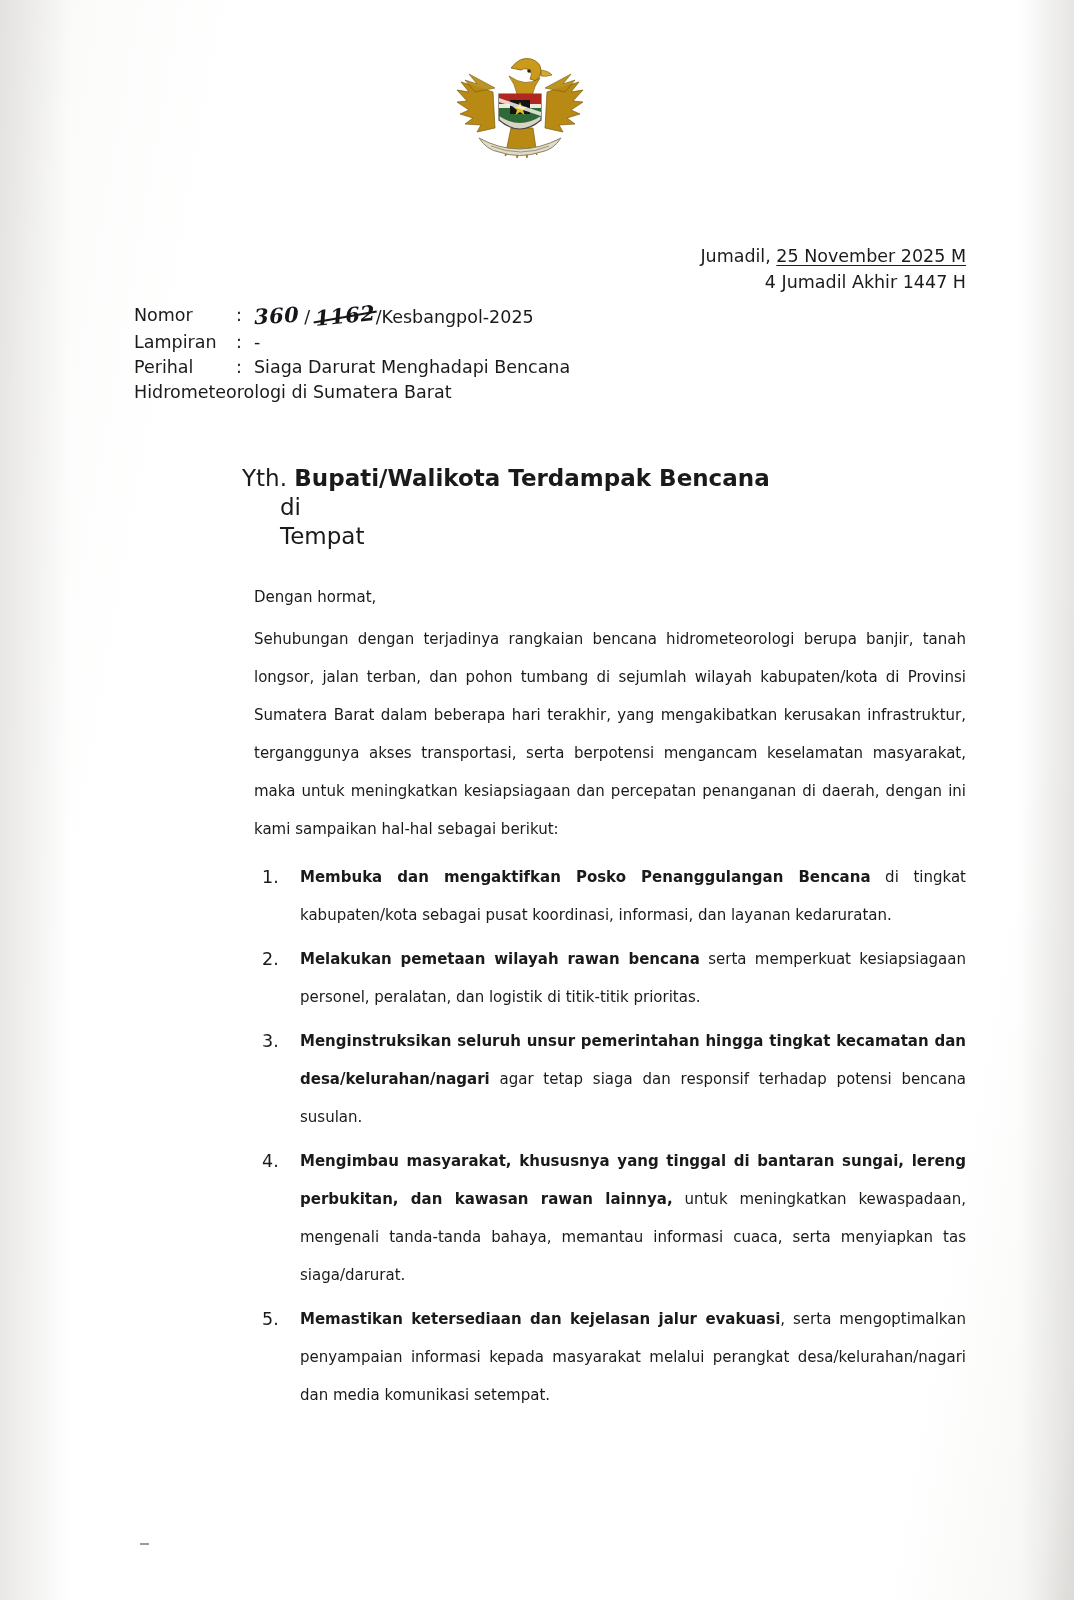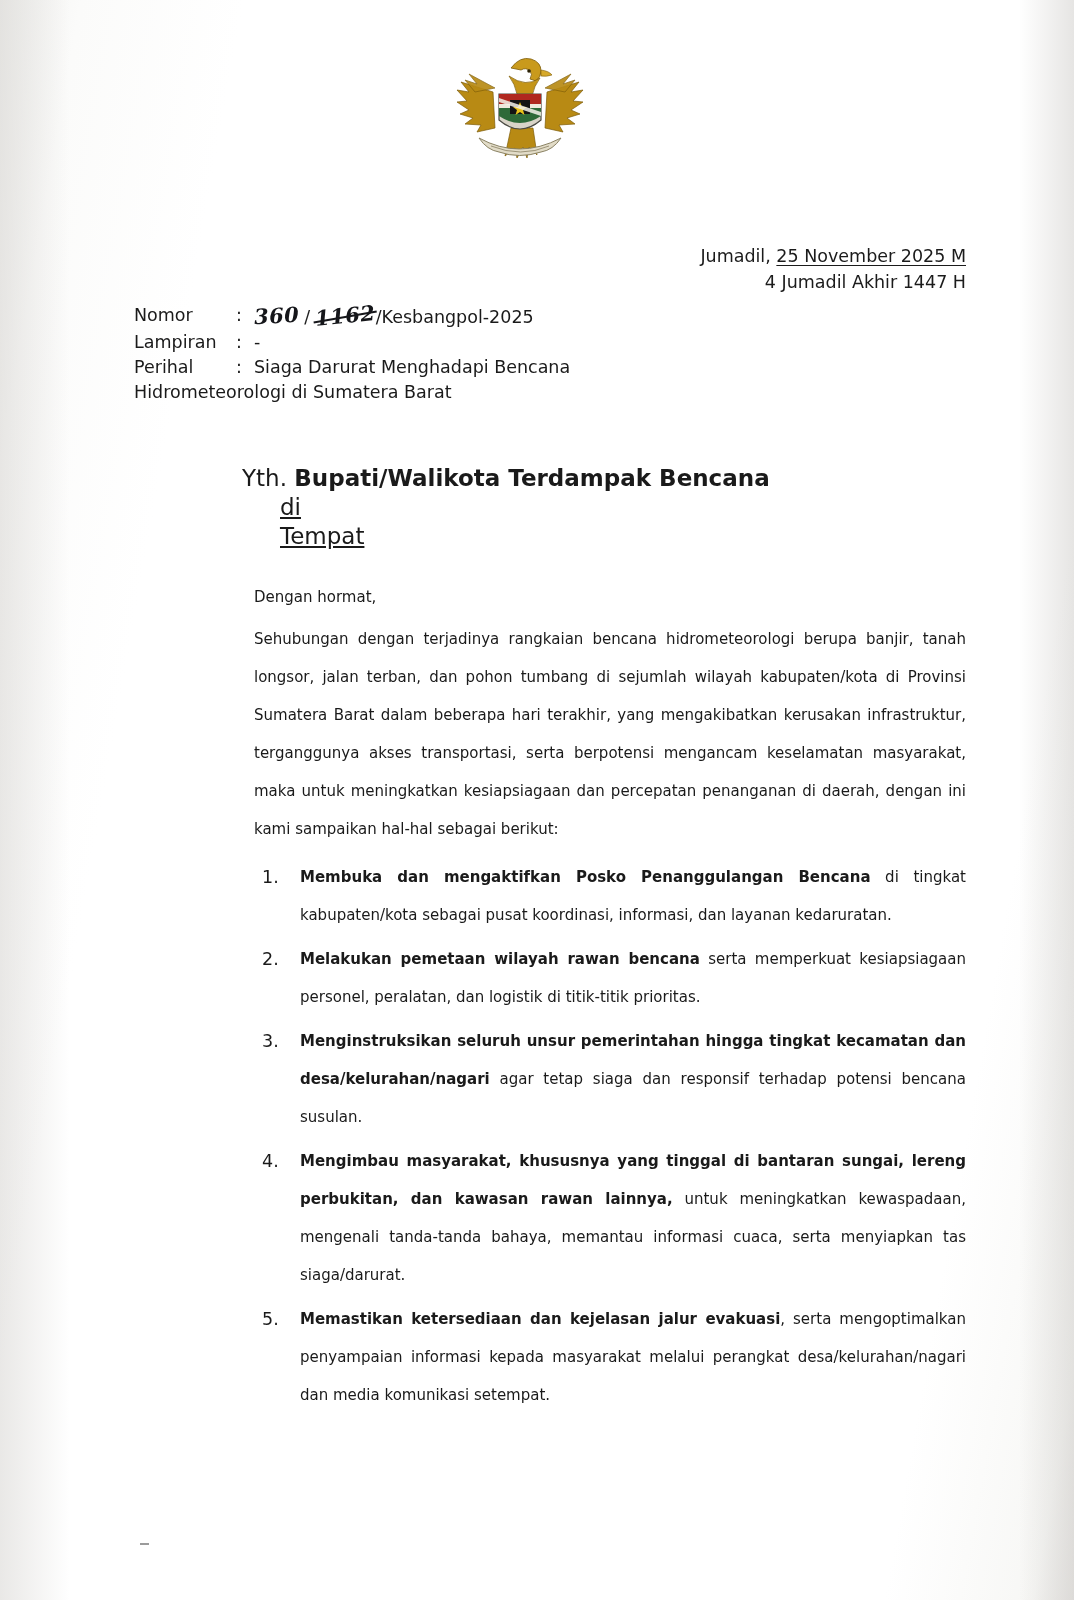--- a/index.html
+++ b/index.html
@@ -123,21 +123,21 @@
   
   .addressee {
     position: absolute;
     left: 242px;
     top: 452px;
     font-size: 23px;
     line-height: 29px;
     margin-top: 12px;
   }
   .addressee b { font-weight: bold; }
-  .addr-indent { margin-left: 38px; text-decoration: underline; }
+  .addr-indent { margin-left: 38px; }
 
   
   .body {
     position: absolute;
     left: 254px;
     top: 578px;
     width: 712px;
     font-size: 15px;
     line-height: 38px;
   }

